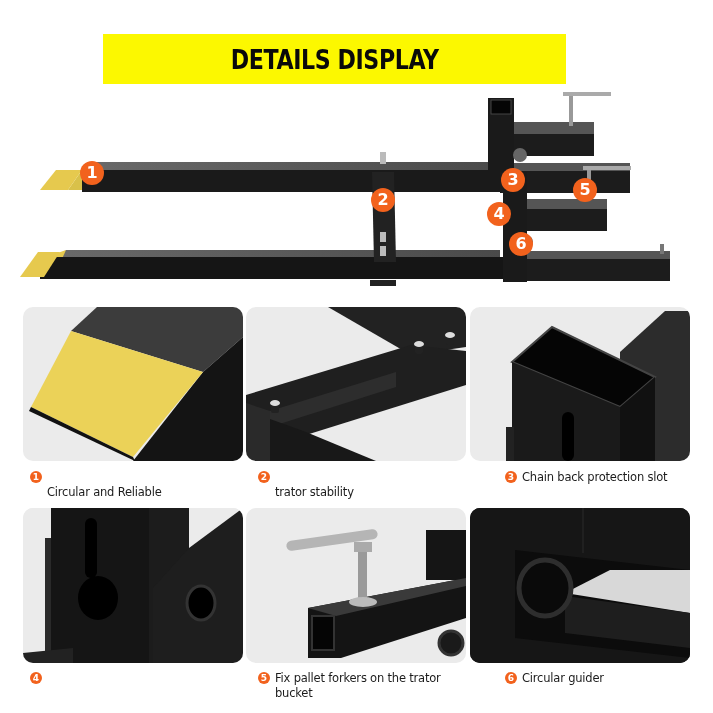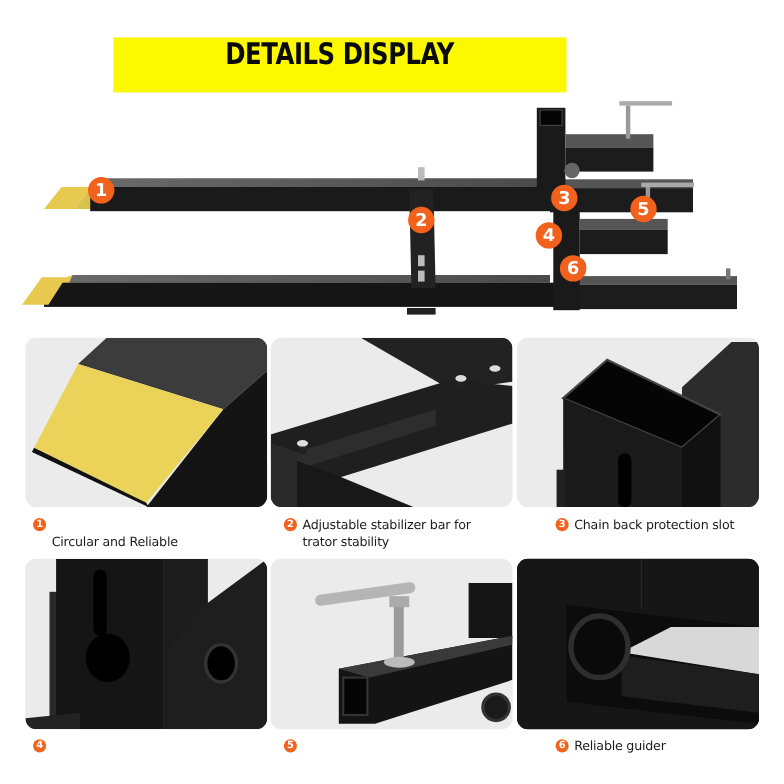--- a/index.html
+++ b/index.html
@@ -1,17 +1,17 @@
 <!DOCTYPE html>
 <html><head>
 <meta charset="utf-8">
 <style>
   html, body { margin: 0; padding: 0; }
   body { width: 713px; height: 713px; background: #ffffff; position: relative; overflow: hidden; font-family: "Liberation Sans", sans-serif; }
-  .banner { position: absolute; left: 103px; top: 34px; width: 412px; height: 50px; background: #fcf800; display: flex; justify-content: center; }
+  .banner { position: absolute; left: 103px; top: 34px; width: 463px; height: 50px; background: #fcf800; display: flex; align-items: center; justify-content: center; }
   .banner-title { font-family: "DejaVu Sans", sans-serif; font-weight: 900; font-size: 27px; letter-spacing: -0.5px; color: #0a0a0a; transform: scaleX(0.82); transform-origin: center; text-transform: uppercase; }
   .hero { position: absolute; left: 0; top: 88px; width: 713px; height: 205px; }
   .badge { position: absolute; width: 24px; height: 24px; border-radius: 50%; background: #f2621d; color: #fff; font-family: "DejaVu Sans", sans-serif; font-size: 16px; line-height: 24px; text-align: center; font-weight: 600; }
   .panel { position: absolute; border-radius: 10px; overflow: hidden; background: #ebebeb; }
   .panel svg { position: absolute; left: 0; top: 0; }
   .caption { position: absolute; display: flex; align-items: flex-start; font-family: "DejaVu Sans", sans-serif; font-size: 11.5px; line-height: 15px; color: #1c1c1c; }
   .cap-badge { flex: 0 0 auto; width: 12px; height: 12px; border-radius: 50%; background: #f2621d; color: #fff; font-size: 9px; line-height: 12px; text-align: center; font-weight: 700; margin-right: 5px; margin-top: 1px; }
   .cap-text { letter-spacing: -0.2px; }
 </style>
 </head>
@@ -98,21 +98,21 @@
     <rect x="25" y="96" width="8" height="10" rx="2" fill="#222"></rect>
       <ellipse cx="29" cy="96" rx="5" ry="3" fill="#ddd"></ellipse>
     <rect x="169" y="37" width="8" height="10" rx="2" fill="#222"></rect>
       <ellipse cx="173" cy="37" rx="5" ry="3" fill="#ddd"></ellipse>
     <rect x="200" y="28" width="8" height="10" rx="2" fill="#222"></rect>
       <ellipse cx="204" cy="28" rx="5" ry="3" fill="#ddd"></ellipse>
   </svg>
 </div>
 <div class="caption" style="left:258px; top:470px; width:205px;">
   <span class="cap-badge">2</span>
-  <span class="cap-text"><span>Adjustable stabilizer bar for</span><br><span>trator stability</span></span>
+  <span class="cap-text"><br><span>trator stability</span></span>
 </div>
 
 <div class="panel" style="left:470px; top:307px; width:220px; height:154px;">
   <svg width="220" height="154" viewBox="0 0 220 154">
     <polygon points="150,45 195,4 220,4 220,154 150,154" fill="#2c2c2c"></polygon>
     <polygon points="42,55 82,20 185,70 150,100" fill="#050505" stroke="#444" stroke-width="2"></polygon>
     <polygon points="42,55 150,100 150,154 42,154" fill="#1a1a1a"></polygon>
     <polygon points="150,100 185,70 185,154 150,154" fill="#111"></polygon>
     <rect x="92" y="105" width="12" height="49" rx="6" fill="#000"></rect>
     <rect x="36" y="120" width="8" height="34" fill="#222"></rect>
@@ -148,28 +148,29 @@
     <rect x="66" y="108" width="22" height="34" fill="#050505" stroke="#333" stroke-width="2"></rect>
     <ellipse cx="205" cy="135" rx="12" ry="12" fill="#1a1a1a" stroke="#333" stroke-width="3"></ellipse>
     <rect x="112" y="40" width="9" height="55" fill="#9a9a9a"></rect>
     <ellipse cx="117" cy="94" rx="14" ry="5" fill="#bbb"></ellipse>
     <rect x="108" y="34" width="18" height="10" fill="#aaa"></rect>
     <rect x="40" y="27" width="92" height="10" rx="5" fill="#b5b5b5" transform="rotate(-8 86 32)"></rect>
   </svg>
 </div>
 <div class="caption" style="left:258px; top:671px; width:205px;">
   <span class="cap-badge">5</span>
+  <span class="cap-text"><span>Fix pallet forkers on the trator</span><br><span>bucket</span></span>
 </div>
 
 <div class="panel" style="left:470px; top:508px; width:220px; height:155px; background:#141414;">
   <svg width="220" height="155" viewBox="0 0 220 155">
     <rect x="0" y="0" width="220" height="155" fill="#161616"></rect>
     <polygon points="45,42 220,62 220,150 45,130" fill="#0c0c0c"></polygon>
     <polygon points="140,62 220,62 220,105 95,85" fill="#d8d8d8"></polygon>
     <polygon points="95,88 220,105 220,140 95,125" fill="#1e1e1e"></polygon>
     <ellipse cx="75" cy="80" rx="26" ry="28" fill="#0a0a0a" stroke="#2e2e2e" stroke-width="5"></ellipse>
     <line x1="113" y1="0" x2="113" y2="45" stroke="#2a2a2a" stroke-width="1"></line>
   </svg>
 </div>
 <div class="caption" style="left:505px; top:671px; width:190px;">
   <span class="cap-badge">6</span>
-  <span class="cap-text"><span>Reliable guider</span></span>
+  <span class="cap-text"><span>Circular guider</span></span>
 </div>
 
 </body></html>

